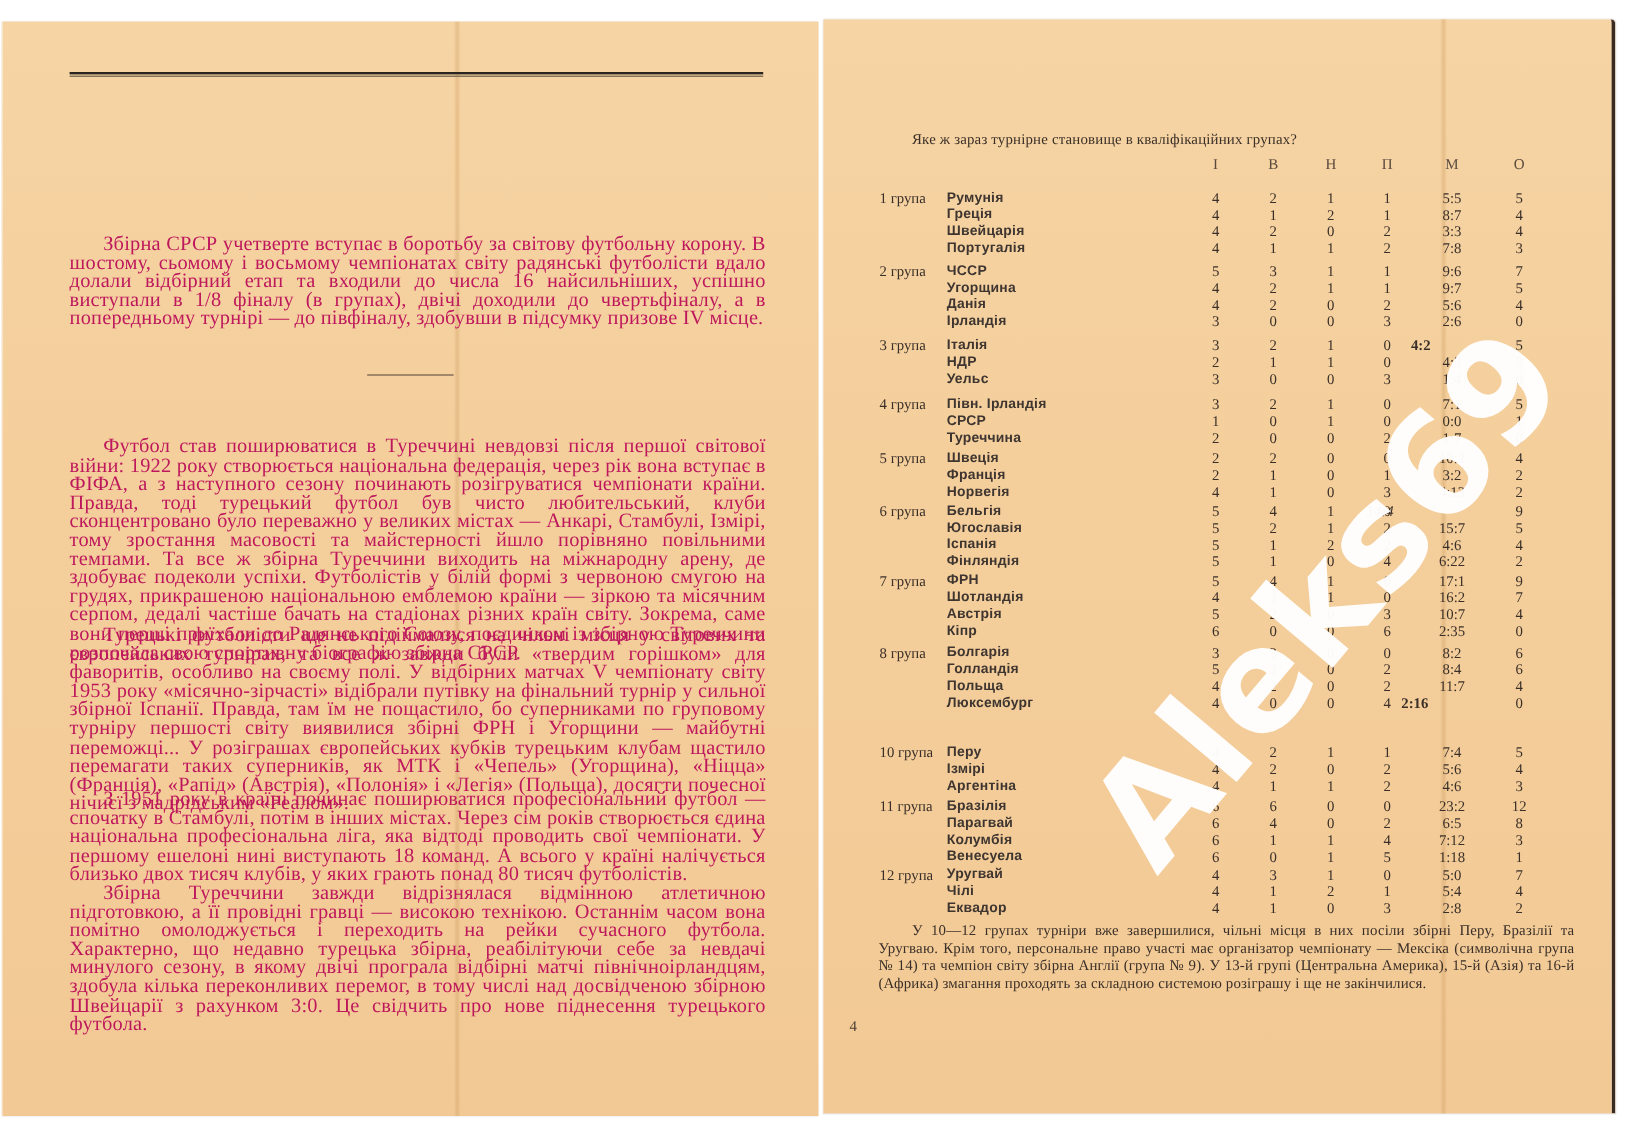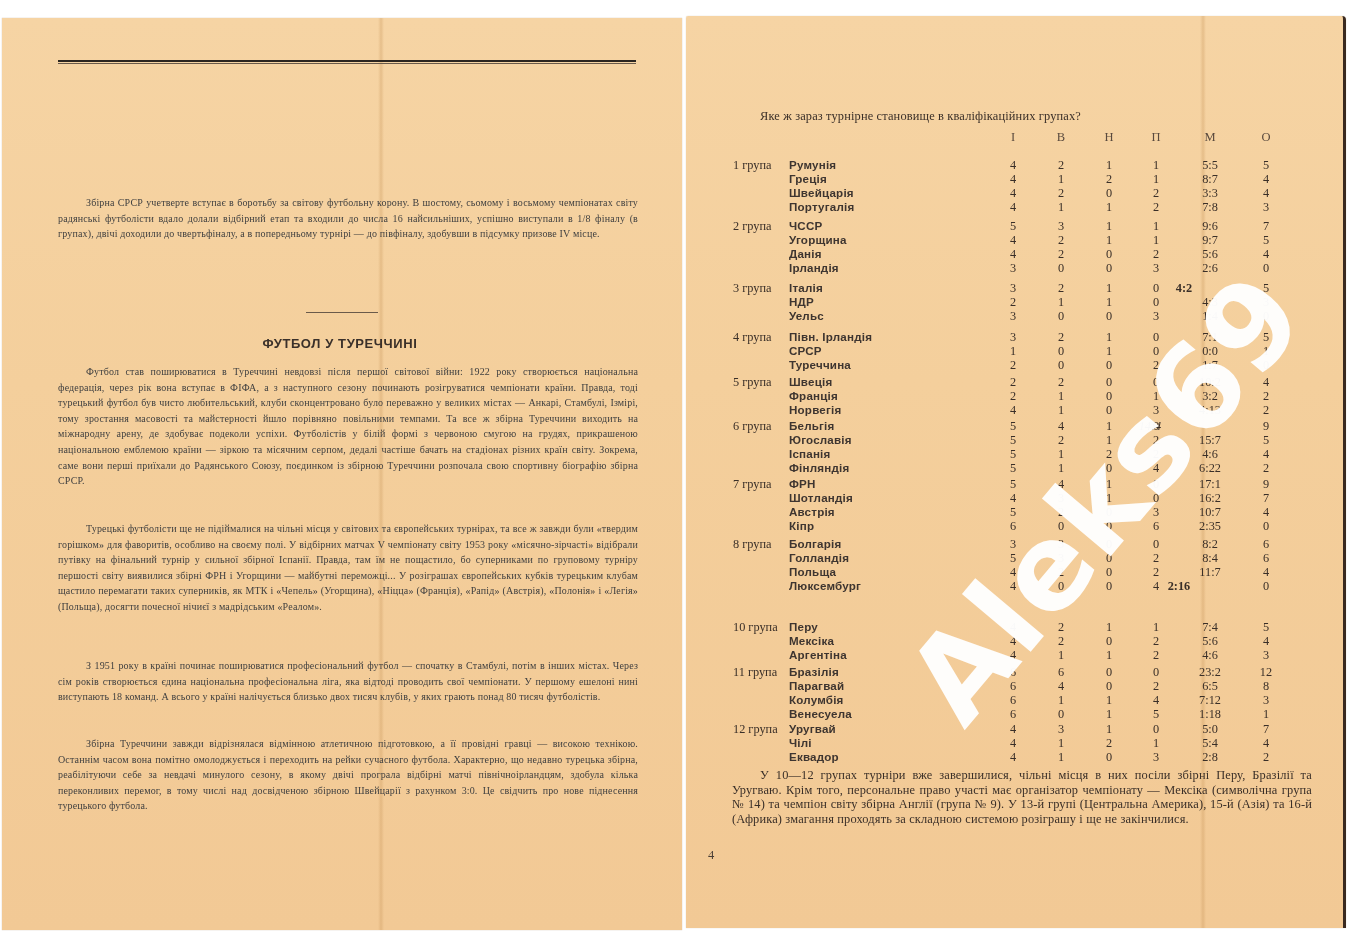--- a/index.html
+++ b/index.html
@@ -22,21 +22,21 @@
   .heading {
     position: absolute; left: 0; width: 680px; text-align: center;
     font-family: "Liberation Sans", "DejaVu Sans", sans-serif;
     font-weight: bold; font-size: 13px; letter-spacing: 0.6px; color: #3a302a;
   }
   .short-rule { position: absolute; height: 1px; background: #6a5a4a; }
 
   .para {
     position: absolute; left: 58px; width: 580px;
     font-family: "Liberation Serif", "DejaVu Serif", serif;
-    font-size: 10px; line-height: 15.6px; color: #404040;
+    font-size: 17px; line-height: 15.6px; color: #be185d;
     text-align: justify; text-indent: 28px; letter-spacing: 0.15px;
   }
 
   
   .r-para {
     position: absolute; left: 732px; width: 580px;
     font-family: "Liberation Serif", "DejaVu Serif", serif;
     font-size: 12.4px; line-height: 14.2px; color: #3a2f28;
     text-align: justify; text-indent: 28px; letter-spacing: 0.15px;
   }
@@ -65,21 +65,20 @@
 <div class="spread">
 
   <div class="page page-left">
     <div class="crease-v" style="left:376px;"></div>
   </div>
   <div class="top-rule"></div>
 
   <div class="para" style="top:195px;">Збірна СРСР учетверте вступає в боротьбу за світову футбольну корону. В шостому, сьомому і восьмому чемпіонатах світу радянські футболісти вдало долали відбірний етап та входили до числа 16 найсильніших, успішно виступали в 1/8 фіналу (в групах), двічі доходили до чвертьфіналу, а в попередньому турнірі — до півфіналу, здобувши в підсумку призове IV місце.</div>
   <div class="short-rule" style="left:306px; top:312px; width:72px;"></div>
 
-  <div class="heading" style="top:336px;">ФУТБОЛ У ТУРЕЧЧИНІ</div>
   <div class="para" style="top:364px;">Футбол став поширюватися в Туреччині невдовзі після першої світової війни: 1922 року створюється національна федерація, через рік вона вступає в ФІФА, а з наступного сезону починають розігруватися чемпіонати країни. Правда, тоді турецький футбол був чисто любительський, клуби сконцентровано було переважно у великих містах — Анкарі, Стамбулі, Ізмірі, тому зростання масовості та майстерності йшло порівняно повільними темпами. Та все ж збірна Туреччини виходить на міжнародну арену, де здобуває подеколи успіхи. Футболістів у білій формі з червоною смугою на грудях, прикрашеною національною емблемою країни — зіркою та місячним серпом, дедалі частіше бачать на стадіонах різних країн світу. Зокрема, саме вони перші приїхали до Радянського Союзу, поєдинком із збірною Туреччини розпочала свою спортивну біографію збірна СРСР.</div>
   <div class="para" style="top:521px;">Турецькі футболісти ще не підіймалися на чільні місця у світових та європейських турнірах, та все ж завжди були «твердим горішком» для фаворитів, особливо на своєму полі. У відбірних матчах V чемпіонату світу 1953 року «місячно-зірчасті» відібрали путівку на фінальний турнір у сильної збірної Іспанії. Правда, там їм не пощастило, бо суперниками по груповому турніру першості світу виявилися збірні ФРН і Угорщини — майбутні переможці... У розіграшах європейських кубків турецьким клубам щастило перемагати таких суперників, як МТК і «Чепель» (Угорщина), «Ніцца» (Франція), «Рапід» (Австрія), «Полонія» і «Легія» (Польща), досягти почесної нічиєї з мадрідським «Реалом».</div>
   <div class="para" style="top:658px;">З 1951 року в країні починає поширюватися професіональний футбол — спочатку в Стамбулі, потім в інших містах. Через сім років створюється єдина національна професіональна ліга, яка відтоді проводить свої чемпіонати. У першому ешелоні нині виступають 18 команд. А всього у країні налічується близько двох тисяч клубів, у яких грають понад 80 тисяч футболістів.</div>
   <div class="para" style="top:736px;">Збірна Туреччини завжди відрізнялася відмінною атлетичною підготовкою, а її провідні гравці — високою технікою. Останнім часом вона помітно омолоджується і переходить на рейки сучасного футбола. Характерно, що недавно турецька збірна, реабілітуючи себе за невдачі минулого сезону, в якому двічі програла відбірні матчі північноірландцям, здобула кілька переконливих перемог, в тому числі над досвідченою збірною Швейцарії з рахунком 3:0. Це свідчить про нове піднесення турецького футбола.</div>
 
   <div class="page page-right">
     <div class="crease-v" style="left:514px;"></div>
   </div>
 
   <div class="r-para" style="top:109px;">Яке ж зараз турнірне становище в кваліфікаційних групах?</div>
@@ -367,21 +366,21 @@
         <span class="grp">10 група</span>
         <span class="team">Перу</span>
         <span class="cell" style="left: 993px;">4</span>
         <span class="cell" style="left: 1041px;">2</span>
         <span class="cell" style="left: 1089px;">1</span>
         <span class="cell" style="left: 1136px;">1</span>
         <span class="cell" style="left: 1190px;">7:4</span>
         <span class="cell" style="left: 1246px;">5</span>
       </div>
       <div class="row" style="top: 633.9px;">
-        <span class="team">Мексіка</span>
+        <span class="team">Ізмірі</span>
         <span class="cell" style="left: 993px;">4</span>
         <span class="cell" style="left: 1041px;">2</span>
         <span class="cell" style="left: 1089px;">0</span>
         <span class="cell" style="left: 1136px;">2</span>
         <span class="cell" style="left: 1190px;">5:6</span>
         <span class="cell" style="left: 1246px;">4</span>
       </div>
       <div class="row" style="top: 647.8px;">
         <span class="team">Аргентіна</span>
         <span class="cell" style="left: 993px;">4</span>

